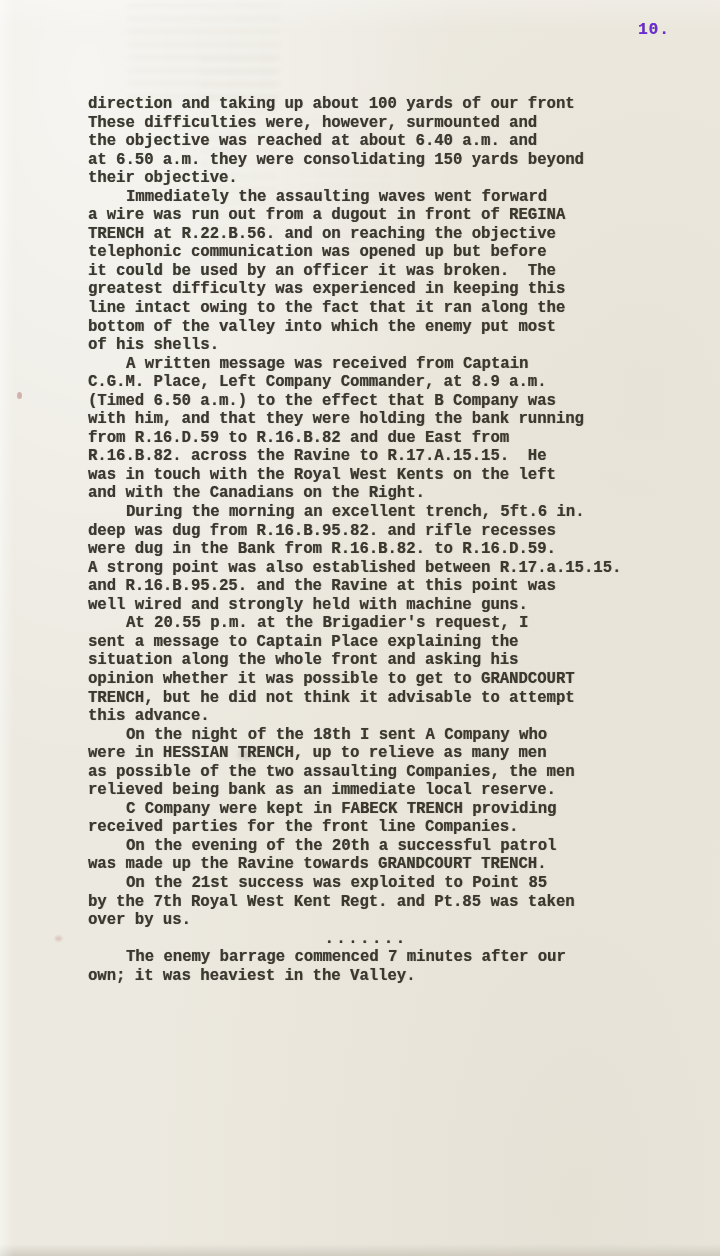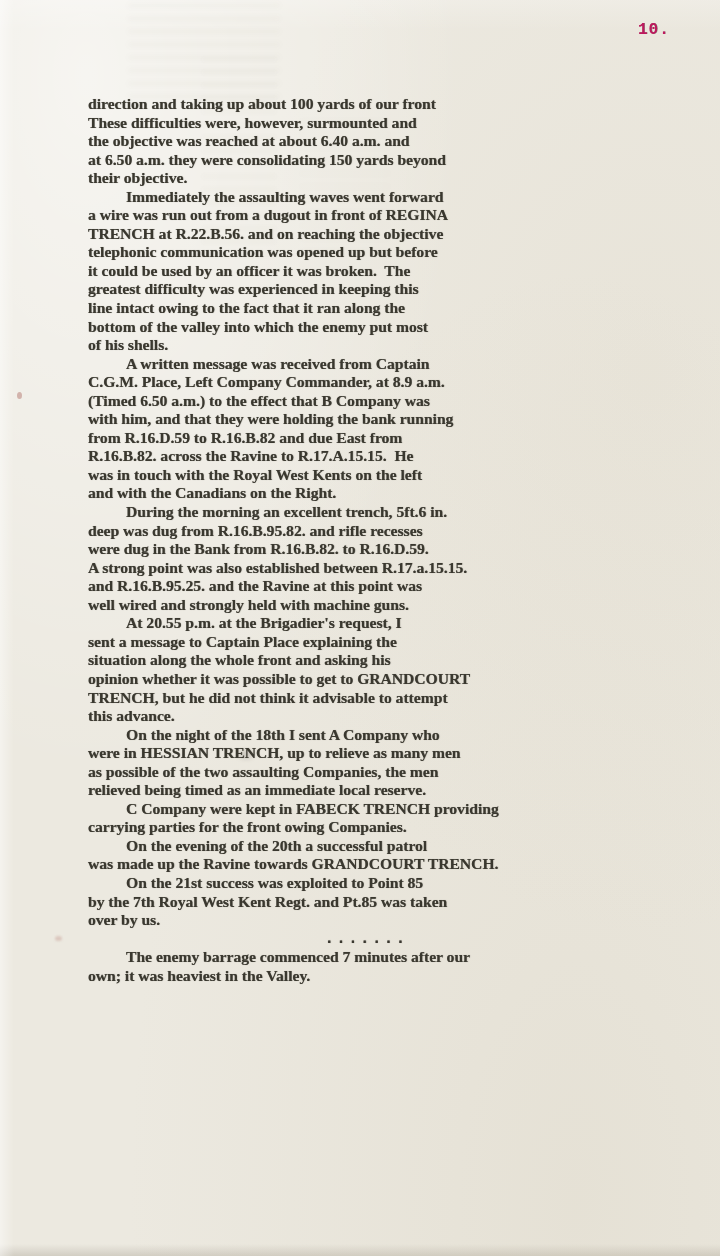--- a/index.html
+++ b/index.html
@@ -46,41 +46,40 @@
   .speck-2 { left: 55px;  top: 936px; width: 7px; height: 5px; background: rgba(182,122,112,0.30); filter: blur(1px); }
   .speck-3 { left: 238px; top: 750px; width: 16px; height: 9px; background: rgba(84,80,70,0.18); filter: blur(2px); }
 
   .page-number {
     position: absolute;
     top: 21px;
     left: 638px;
     font-size: 16px;
     font-weight: 700;
     letter-spacing: 1px;
-    color: #be185d;
+    color: #6d28d9;
     text-shadow: 0.4px 0.4px 0.6px rgba(55,53,46,0.55);
   }
 
   .text-block {
     position: absolute;
     top: 95px;
     left: 88px;
     width: 556px;
     font-size: 15.6px;
     line-height: 18.55px;
     font-weight: 700;
     color: #3a382f;
     text-shadow: 0.4px 0.4px 0.7px rgba(58,56,47,0.50), -0.2px 0 0.4px rgba(58,56,47,0.25);
   }
 
   .para {
     margin: 0;
     white-space: pre;
     text-indent: 38px;
-    font-family: Liberation Serif, serif;
   }
   .para.no-indent { text-indent: 0; }
 
   .separator {
     text-align: center;
     letter-spacing: 2.5px;
     line-height: 18.55px;
     white-space: pre;
   }
 </style>
@@ -127,23 +126,23 @@
 well wired and strongly held with machine guns.</p>
   <p class="para">At 20.55 p.m. at the Brigadier's request, I
 sent a message to Captain Place explaining the
 situation along the whole front and asking his
 opinion whether it was possible to get to GRANDCOURT
 TRENCH, but he did not think it advisable to attempt
 this advance.</p>
   <p class="para">On the night of the 18th I sent A Company who
 were in HESSIAN TRENCH, up to relieve as many men
 as possible of the two assaulting Companies, the men
-relieved being timed as an immediate local reserve.</p>
+relieved being bank as an immediate local reserve.</p>
   <p class="para">C Company were kept in FABECK TRENCH providing
-carrying parties for the front owing Companies.</p>
+received parties for the front line Companies.</p>
   <p class="para">On the evening of the 20th a successful patrol
 was made up the Ravine towards GRANDCOURT TRENCH.</p>
   <p class="para">On the 21st success was exploited to Point 85
 by the 7th Royal West Kent Regt. and Pt.85 was taken
 over by us.</p>
   <div class="separator">.......</div>
   <p class="para">The enemy barrage commenced 7 minutes after our
 own; it was heaviest in the Valley.</p>
 </div>
 

